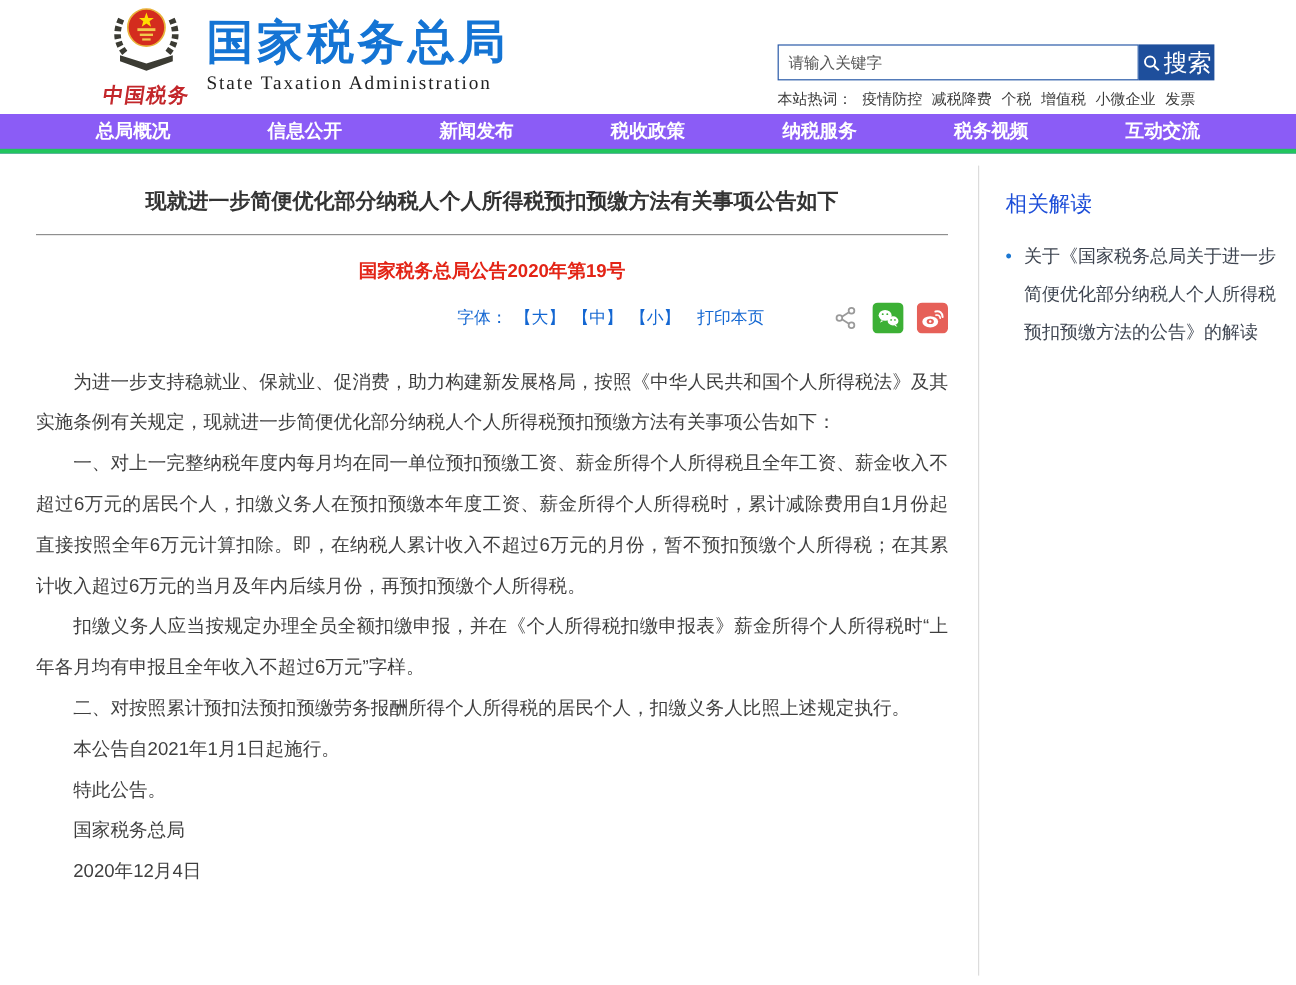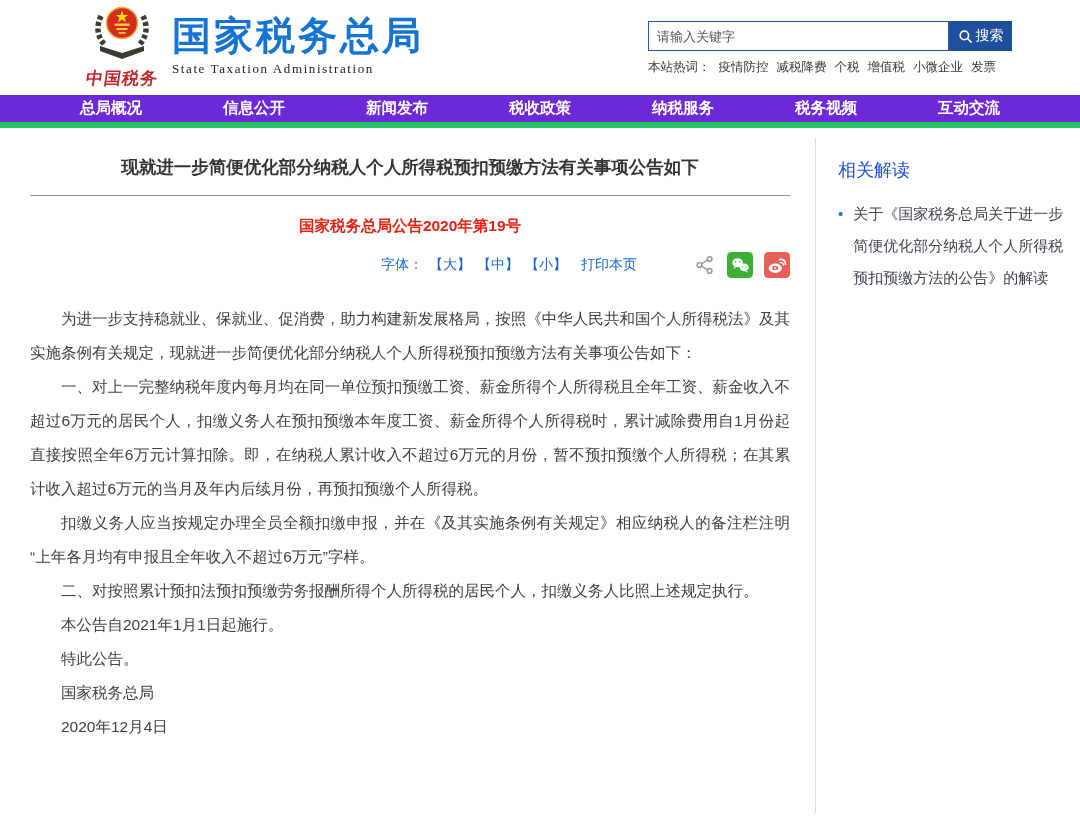--- a/index.html
+++ b/index.html
@@ -6,32 +6,32 @@
   html,body { width:1080px; background:#fff; }
   body { height:821px; overflow:hidden; font-family:"Liberation Sans","DejaVu Sans",sans-serif; color:#3f3f3f; }
 
   
   .header { position:relative; height:95px; background:#fff; }
   .logo { position:absolute; left:84px; top:4px; display:flex; align-items:flex-start; cursor:pointer; }
   .emblem-wrap { width:76px; text-align:center; }
   .logo-caption { color:#C3272B; font-weight:bold; font-size:17px; letter-spacing:1px; transform:skewX(-8deg); margin-top:1px; white-space:nowrap; }
   .site-names { margin-left:12px; padding-top:10px; }
   .site-name { color:#1474D4; font-size:39px; font-weight:bold; letter-spacing:3px; line-height:1.12; white-space:nowrap; }
-  .site-name-en { color:#222; font-size:13px; letter-spacing:1.6px; margin-top:3px; font-family:"Liberation Serif","DejaVu Serif",serif; white-space:nowrap; }
+  .site-name-en { color:#222; font-size:16px; letter-spacing:1.6px; margin-top:3px; font-family:"Liberation Serif","DejaVu Serif",serif; white-space:nowrap; }
 
-  .search-area { position:absolute; right:68px; top:21px; width:364px; }
+  .search-area { position:absolute; right:68px; top:37px; width:364px; }
   .search-row { display:flex; }
   .search-input { flex:1; height:30px; border:1px solid #2a5aa8; padding:0 8px; font-size:13px; color:#333; outline:none; border-radius:0; }
   .search-input::placeholder { color:#555; }
-  .search-btn { width:63px; height:30px; background:#1E4F9C; color:#fff; border:none; font-size:14px; display:flex; align-items:center; justify-content:center; gap:3px; cursor:pointer; }
+  .search-btn { width:63px; height:30px; background:#1E4F9C; color:#fff; border:none; font-size:20px; display:flex; align-items:center; justify-content:center; gap:3px; cursor:pointer; }
   .hot-words { margin-top:8px; font-size:12.5px; color:#3a3a3a; display:flex; gap:8px; white-space:nowrap; }
   .hot-word { cursor:pointer; }
 
   
-  .nav { height:33px; background:#6d28d9; border-bottom:6px solid #22c55e; display:flex; align-items:center; justify-content:space-between; padding:0 80px; }
+  .nav { height:33px; background:#8b5cf6; border-bottom:4px solid #22c55e; display:flex; align-items:center; justify-content:space-between; padding:0 80px; }
   .nav-item { color:#fff; font-size:15.5px; font-weight:bold; cursor:pointer; white-space:nowrap; }
 
   
   .main { display:flex; align-items:stretch; }
   .article { width:760px; margin-left:30px; }
   .sidebar { flex:1; border-left:1px solid #dcdcdc; margin-left:25px; margin-top:10px; padding:8px 14px 0 22px; min-height:675px; }
 
   .article-title { margin:26px 50px 0; text-align:center; font-size:17.5px; font-weight:bold; color:#333; line-height:1.5; }
   .title-rule { border:none; border-top:1px solid #8f8f8f; margin-top:15px; }
   .doc-number { text-align:center; color:#E32416; font-weight:bold; font-size:15.5px; margin-top:20px; }
@@ -161,21 +161,21 @@
           <circle cx="11.2" cy="15.9" r="1" fill="#fff"></circle>
           <path d="M15.5 7.6 q5.6 -1 6 4.6" stroke="#fff" stroke-width="1.7" fill="none" stroke-linecap="round"></path>
           <path d="M16 10.6 q3.2 -0.5 3.5 2.5" stroke="#fff" stroke-width="1.4" fill="none" stroke-linecap="round"></path>
         </svg>
       </span>
     </div>
 
     <div class="body-text">
       <p>为进一步支持稳就业、保就业、促消费，助力构建新发展格局，按照《中华人民共和国个人所得税法》及其实施条例有关规定，现就进一步简便优化部分纳税人个人所得税预扣预缴方法有关事项公告如下：</p>
       <p>一、对上一完整纳税年度内每月均在同一单位预扣预缴工资、薪金所得个人所得税且全年工资、薪金收入不超过6万元的居民个人，扣缴义务人在预扣预缴本年度工资、薪金所得个人所得税时，累计减除费用自1月份起直接按照全年6万元计算扣除。即，在纳税人累计收入不超过6万元的月份，暂不预扣预缴个人所得税；在其累计收入超过6万元的当月及年内后续月份，再预扣预缴个人所得税。</p>
-      <p>扣缴义务人应当按规定办理全员全额扣缴申报，并在《及其实施条例有关规定》相应纳税人的备注栏注明“上年各月均有申报且全年收入不超过6万元”字样。</p>
+      <p>扣缴义务人应当按规定办理全员全额扣缴申报，并在《个人所得税扣缴申报表》薪金所得个人所得税时“上年各月均有申报且全年收入不超过6万元”字样。</p>
       <p>二、对按照累计预扣法预扣预缴劳务报酬所得个人所得税的居民个人，扣缴义务人比照上述规定执行。</p>
       <p>本公告自2021年1月1日起施行。</p>
       <p>特此公告。</p>
       <p class="sign-line">国家税务总局</p>
       <p class="sign-line">2020年12月4日</p>
     </div>
   </div>
 
   <div class="sidebar">
     <h2 class="sidebar-title">相关解读</h2>

